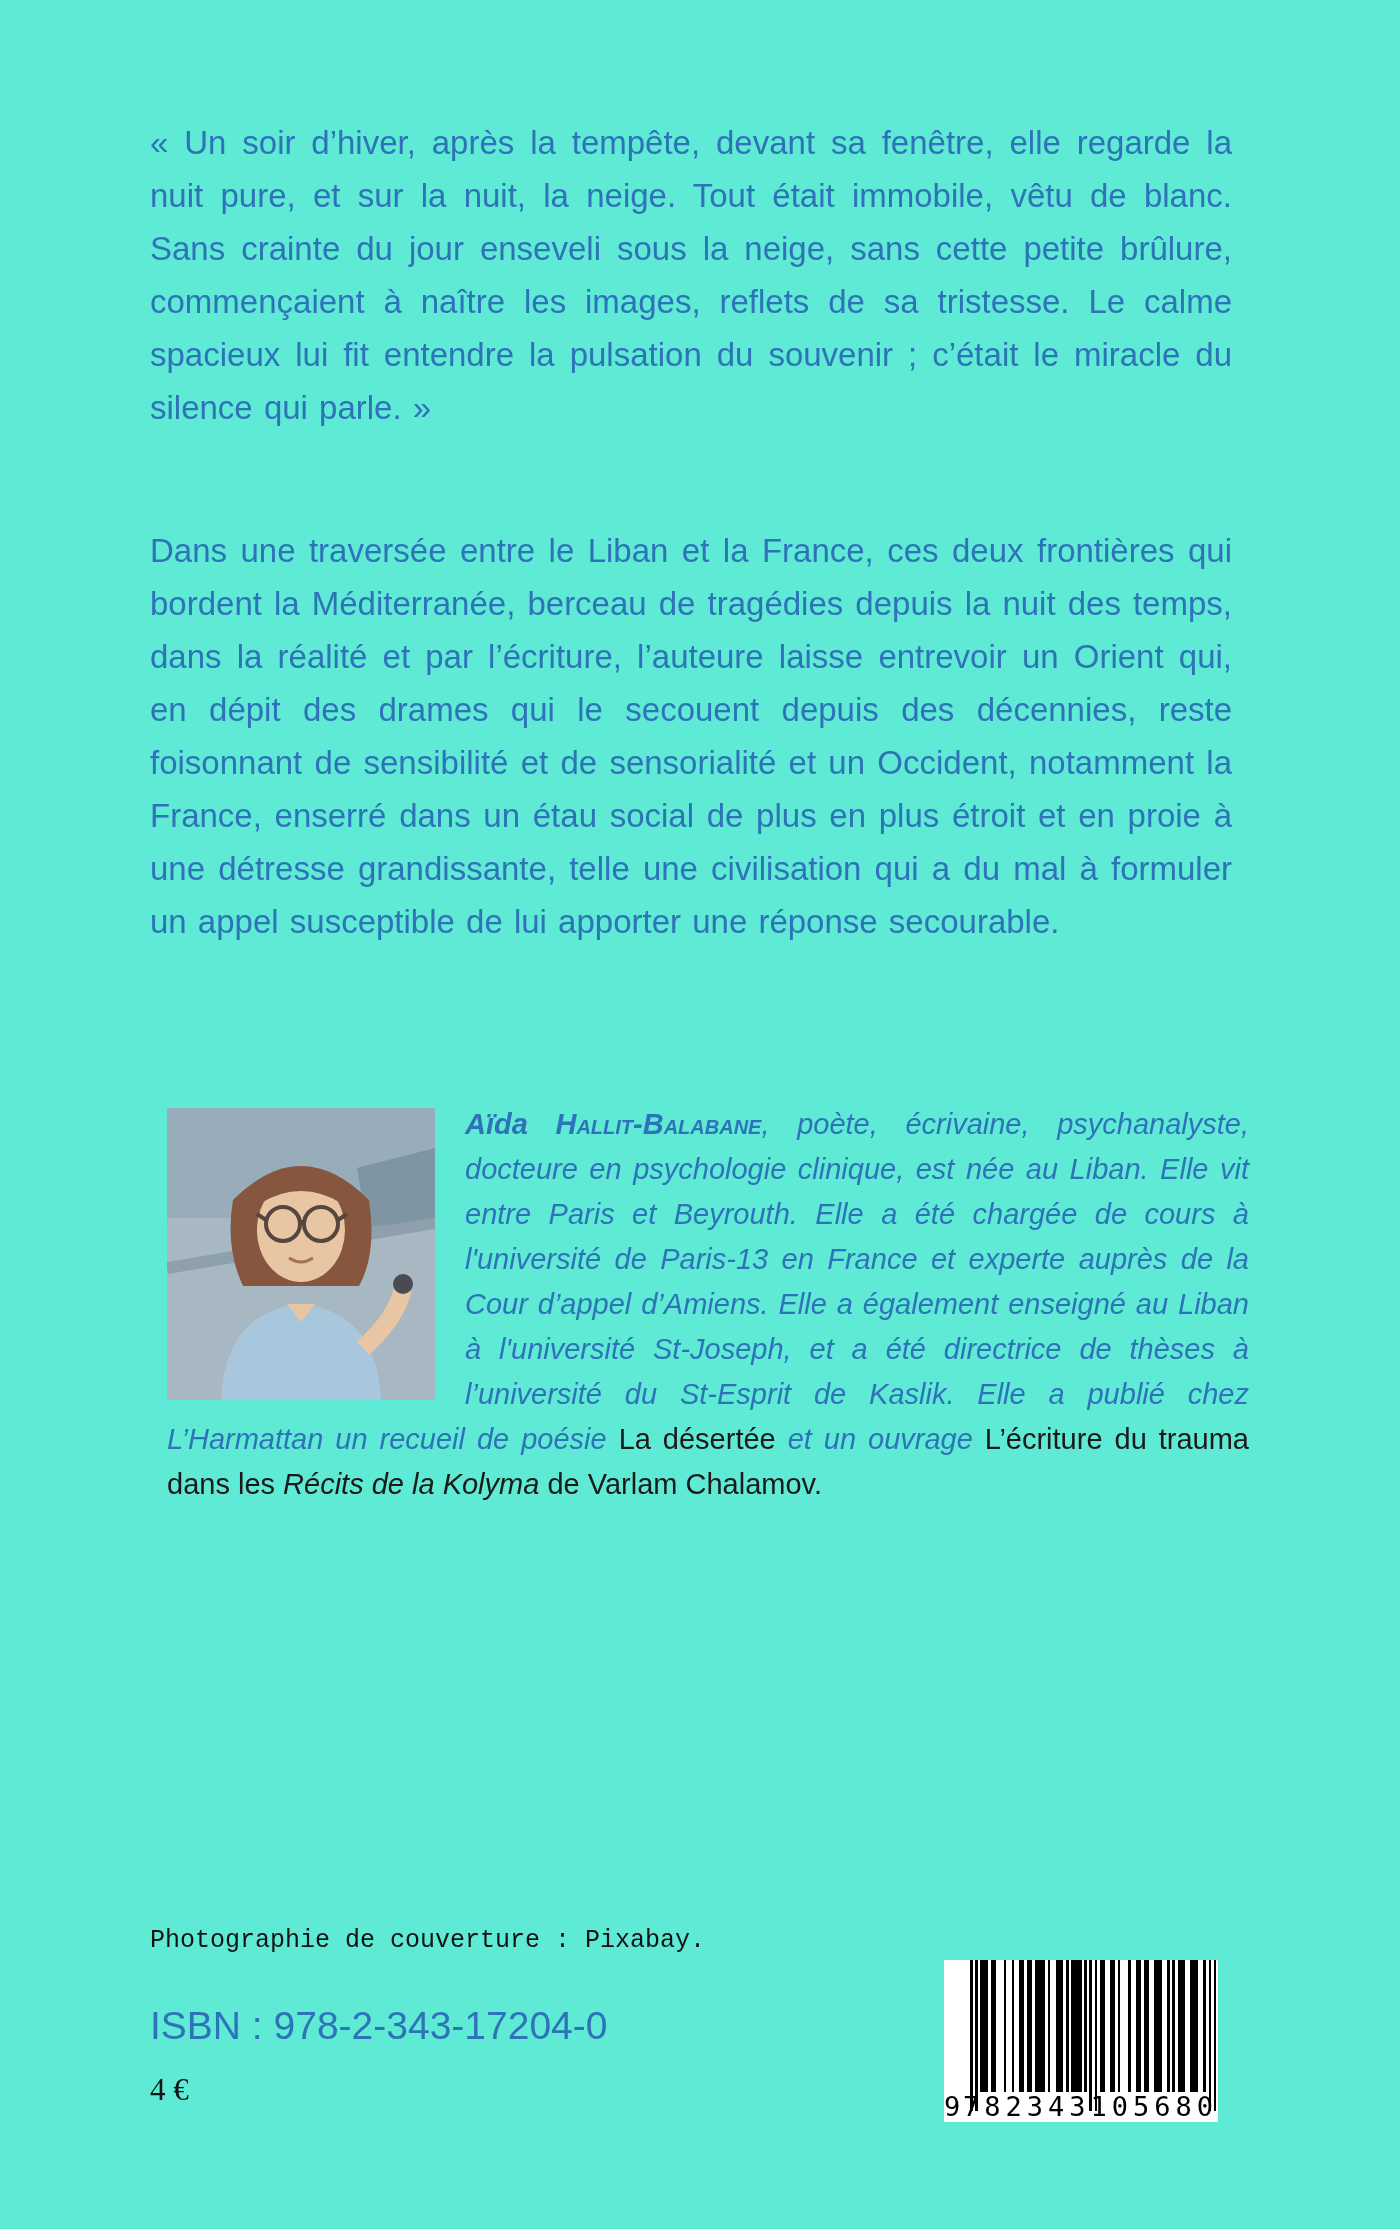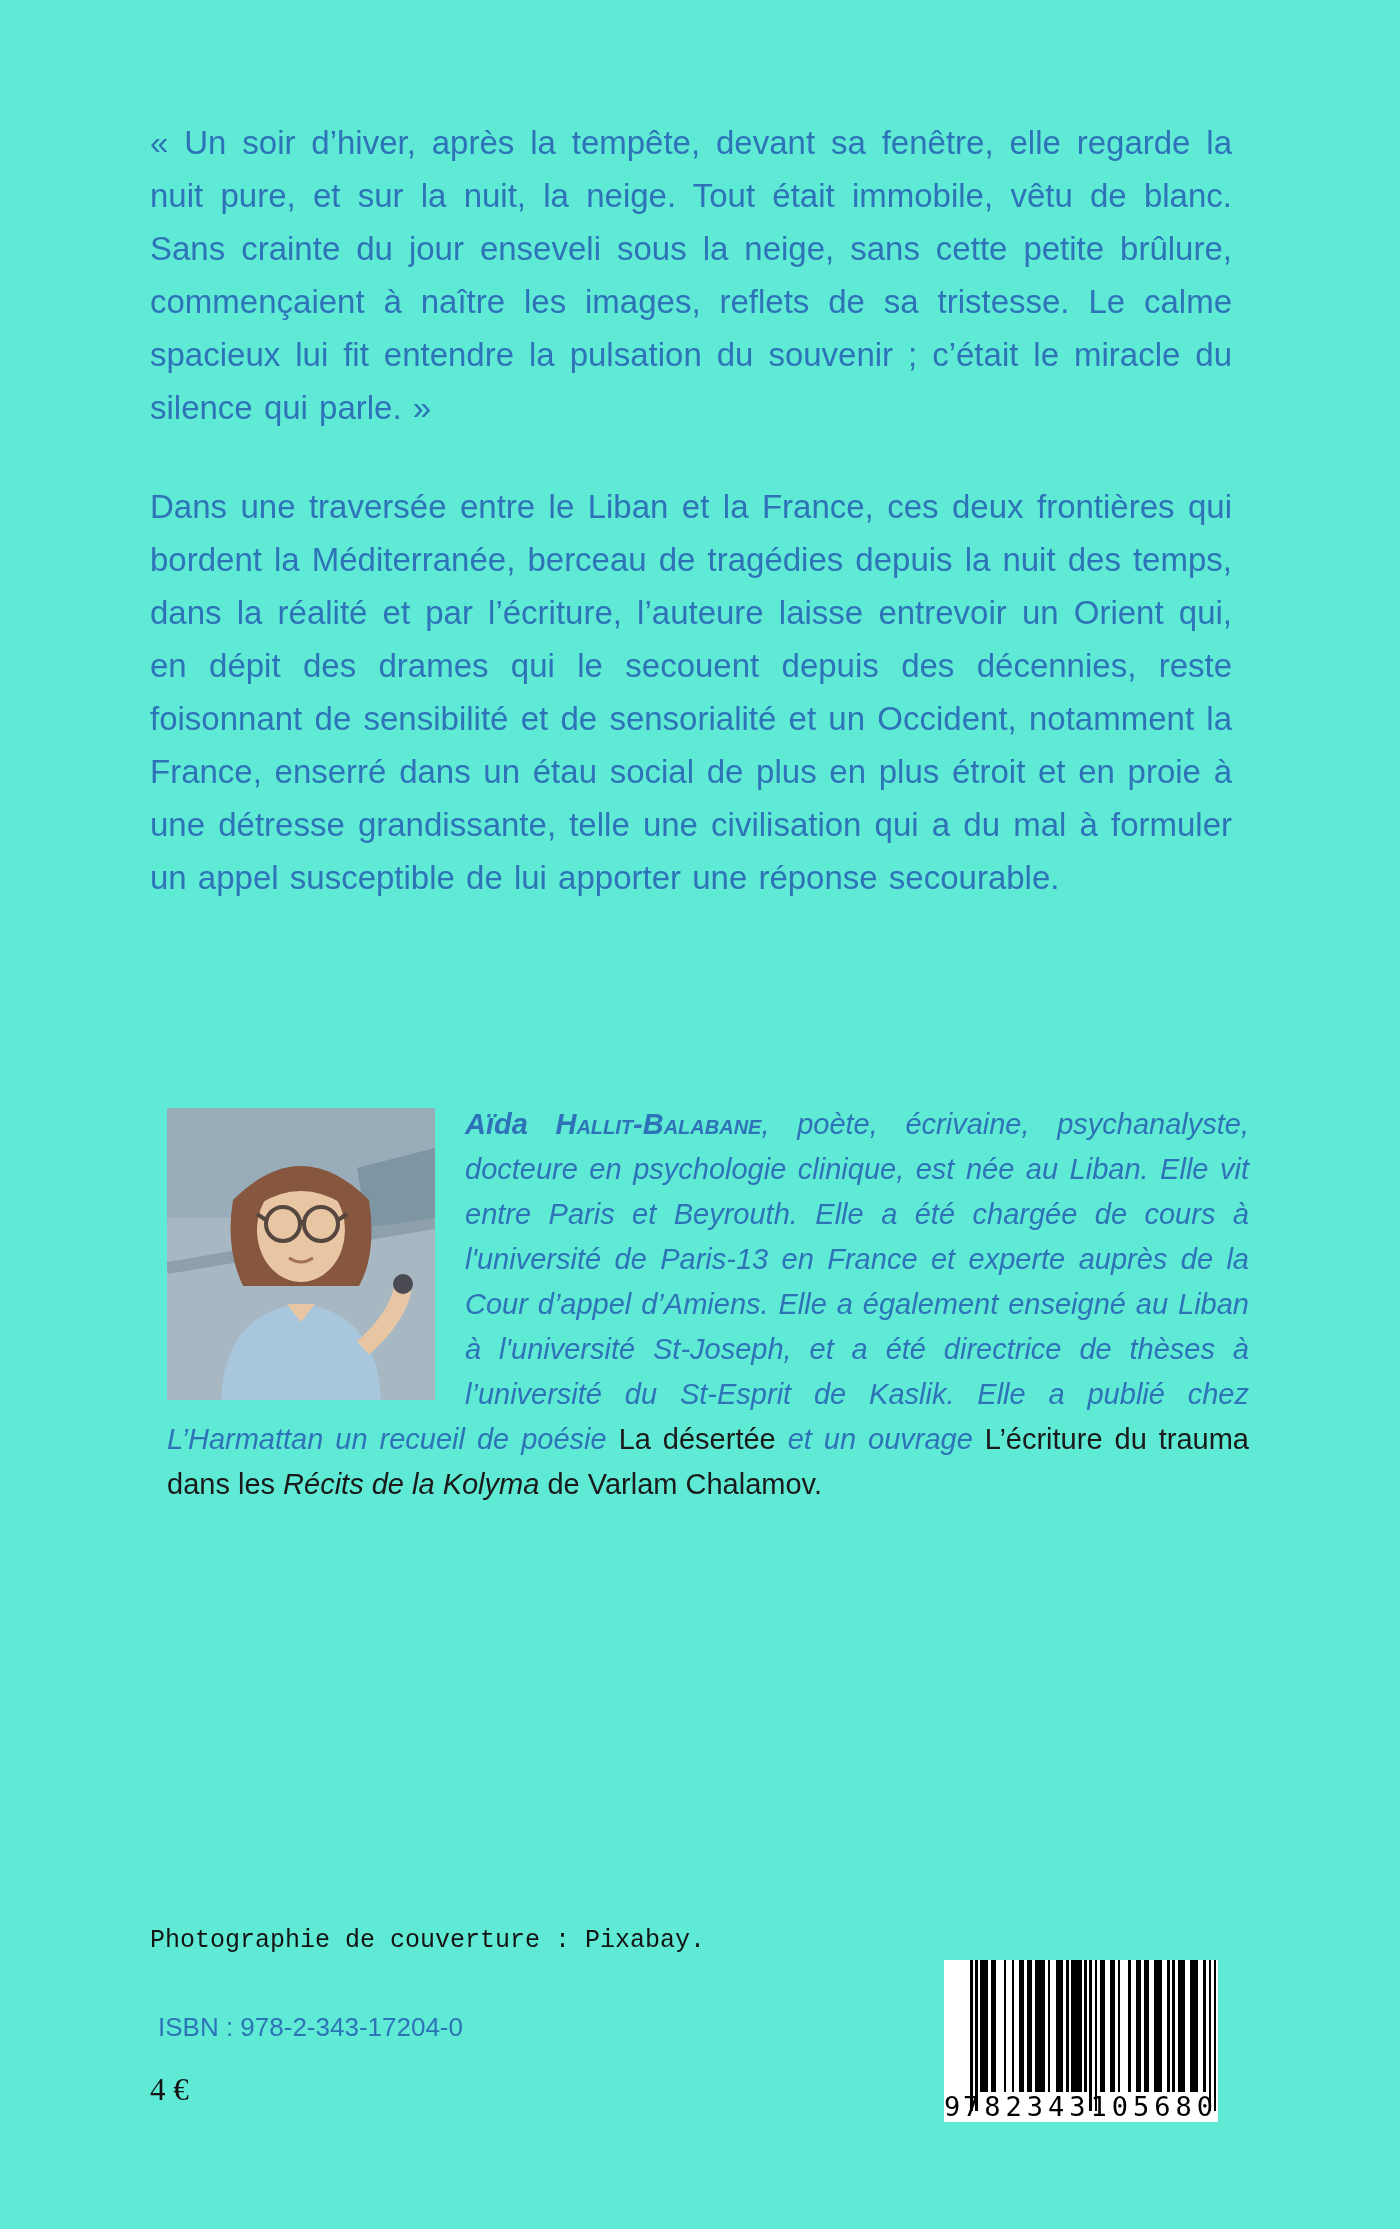--- a/index.html
+++ b/index.html
@@ -15,21 +15,21 @@
     position:absolute;
     left:150px;width:1082px;
     margin:0;
     text-align:justify;
     color:var(--blue,#2e73b8);
     font-size:33px;
     line-height:53px;
     word-spacing:2px;
   }
   #quote{top:116px;}
-  #synopsis{top:480px;}
+  #synopsis{top:524px;}
 
   
   .bio-block{
     position:absolute;
     left:150px;width:1082px;
     top:1102px;
     padding-left:17px;
   }
   .photo{
     float:left;
@@ -51,22 +51,22 @@
   .seg-bold-italic-caps{font-weight:bold;font-style:italic;font-variant:small-caps;color:var(--blue,#2e73b8);}
   .seg-italic{font-style:italic;color:var(--blue,#2e73b8);}
   .seg-upright-dark{font-style:normal;color:var(--dark,#1a1a1a);}
   .seg-italic-dark{font-style:italic;color:var(--dark,#1a1a1a);}
 
   .photo-credit{
     position:absolute;left:150px;top:1926px;margin:0;
     font-size:25px;color:#141414;font-family:Liberation Mono, monospace;
   }
   .isbn{
-    position:absolute;left:150px;top:2004px;margin:8px;
-    font-size:26px;color:var(--blue,#2e73b8);
+    position:absolute;left:150px;top:2004px;margin:0;
+    font-size:39px;color:var(--blue,#2e73b8);
   }
   .price{
     position:absolute;left:150px;top:2072px;margin:0;
     font-family:"Liberation Serif", serif;
     font-size:31px;color:#141414;
   }
 
   
   .barcode{
     position:absolute;right:182px;top:1960px;

